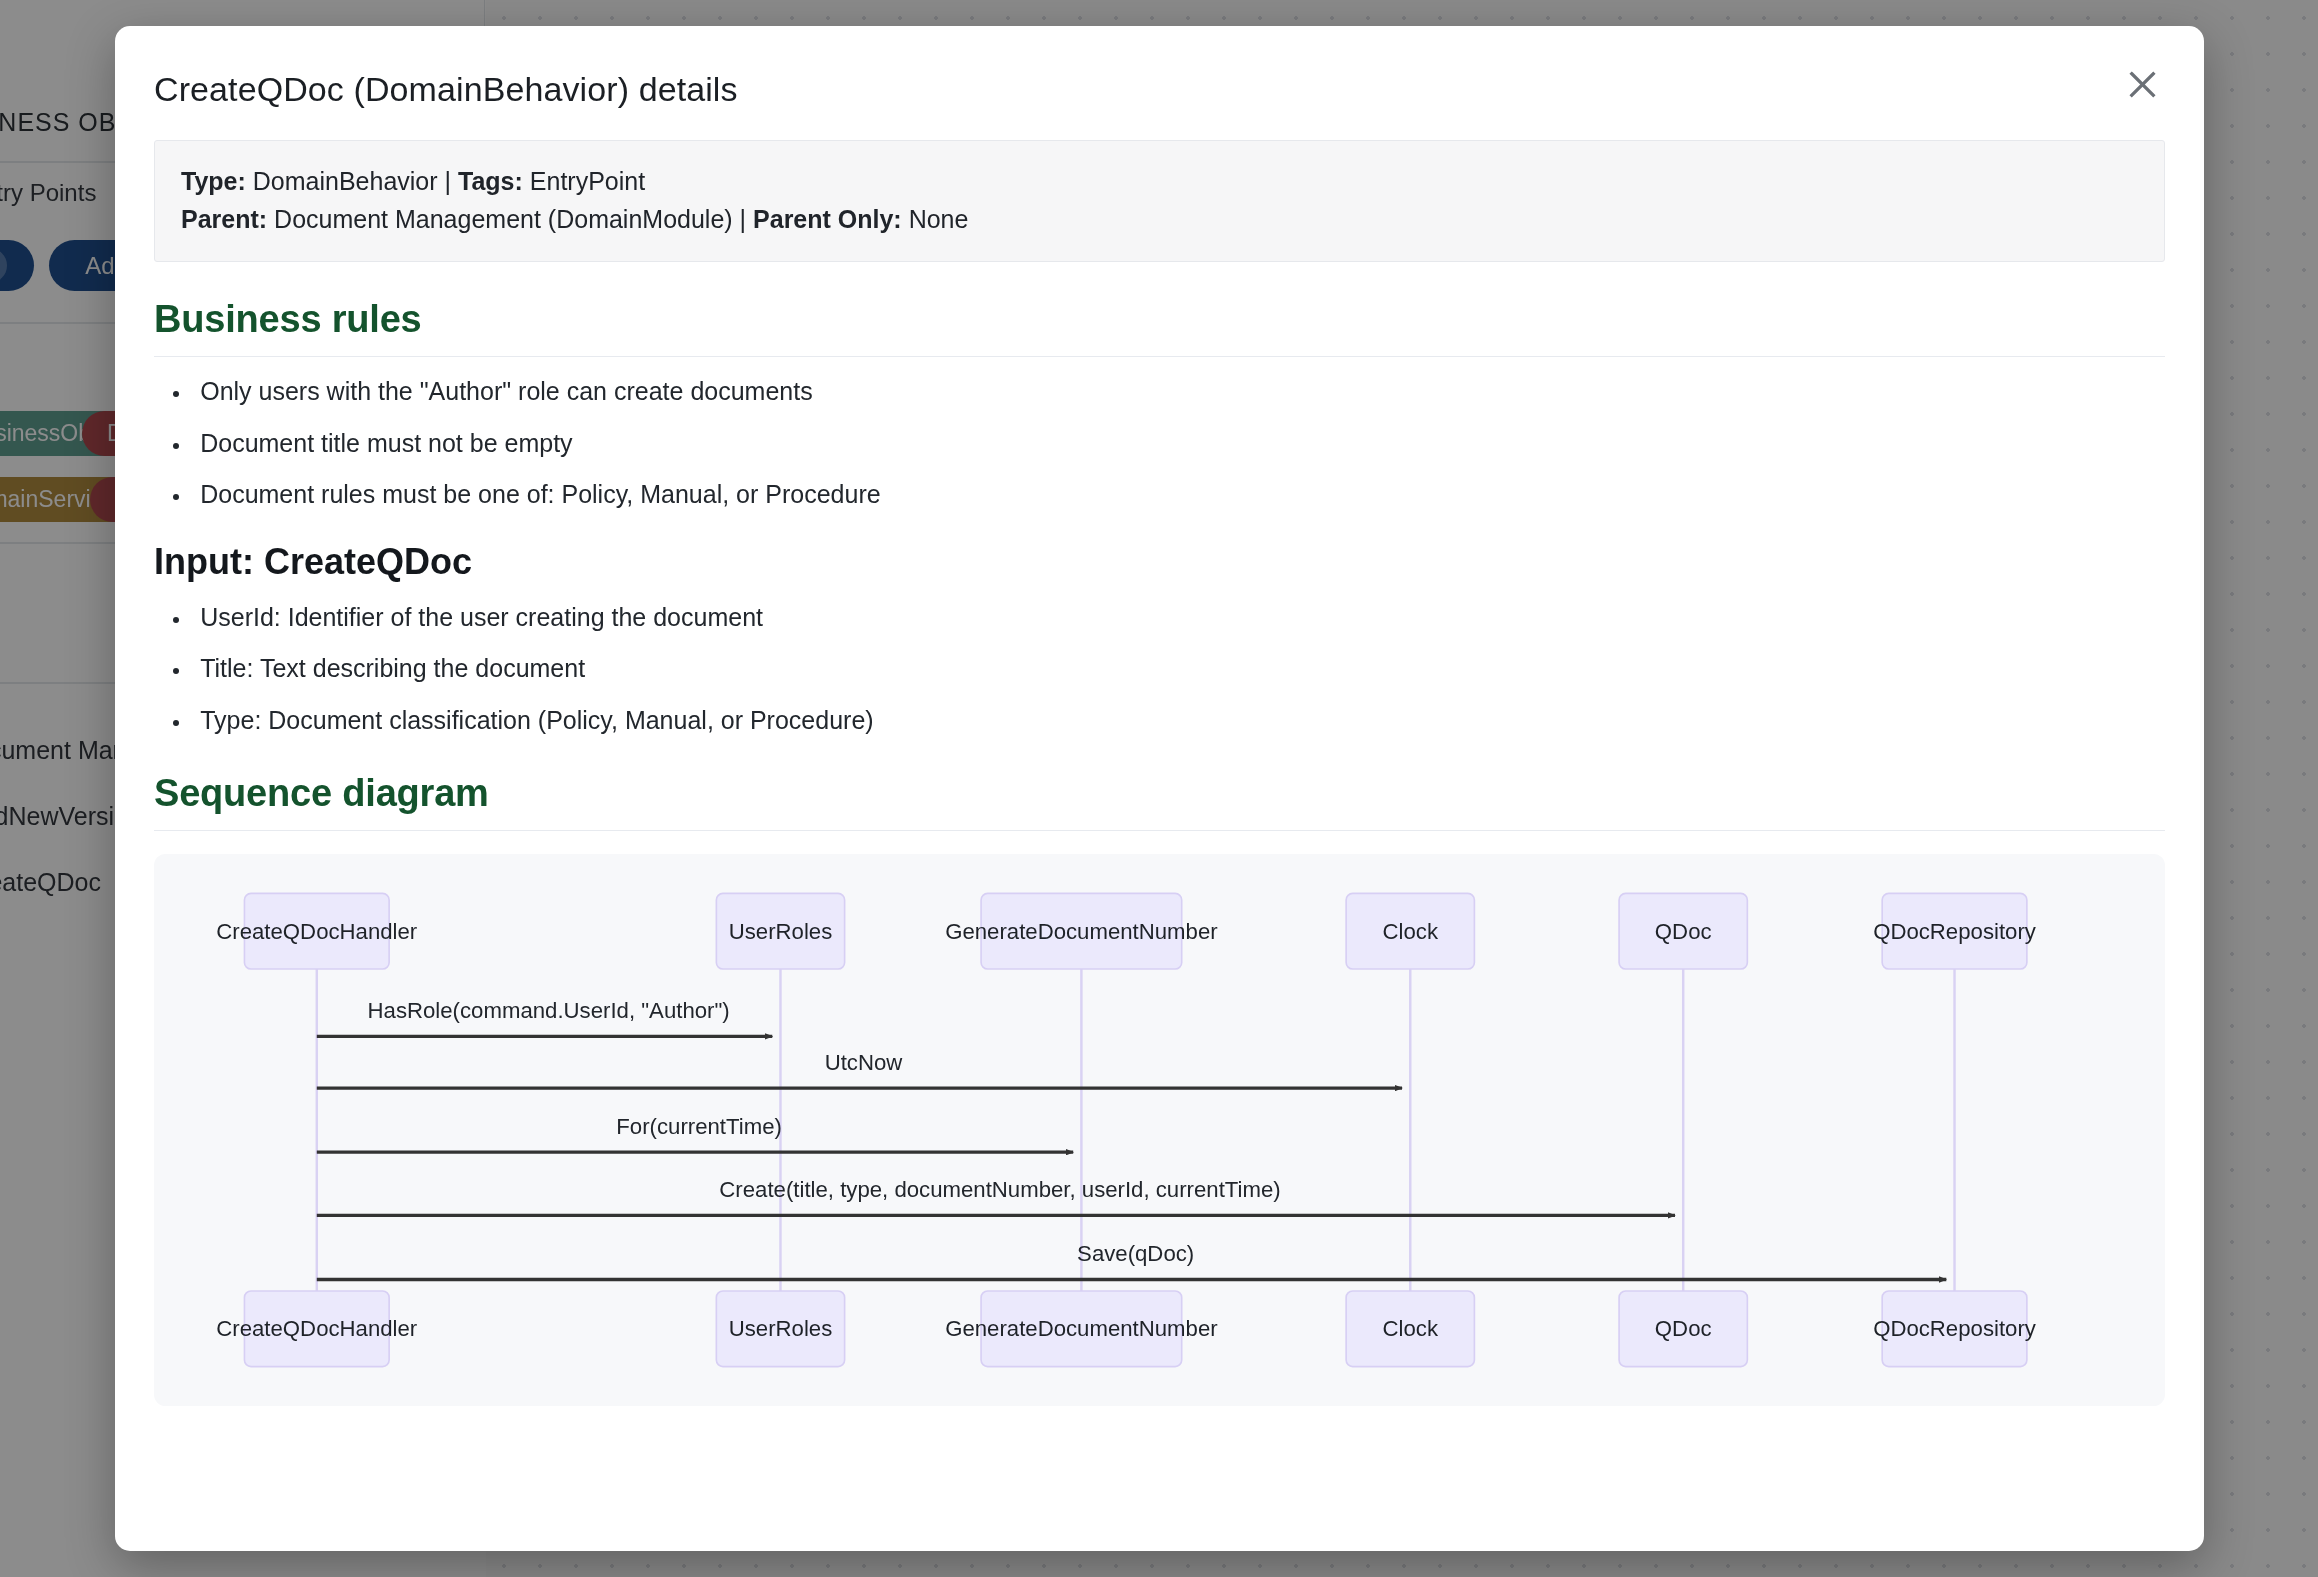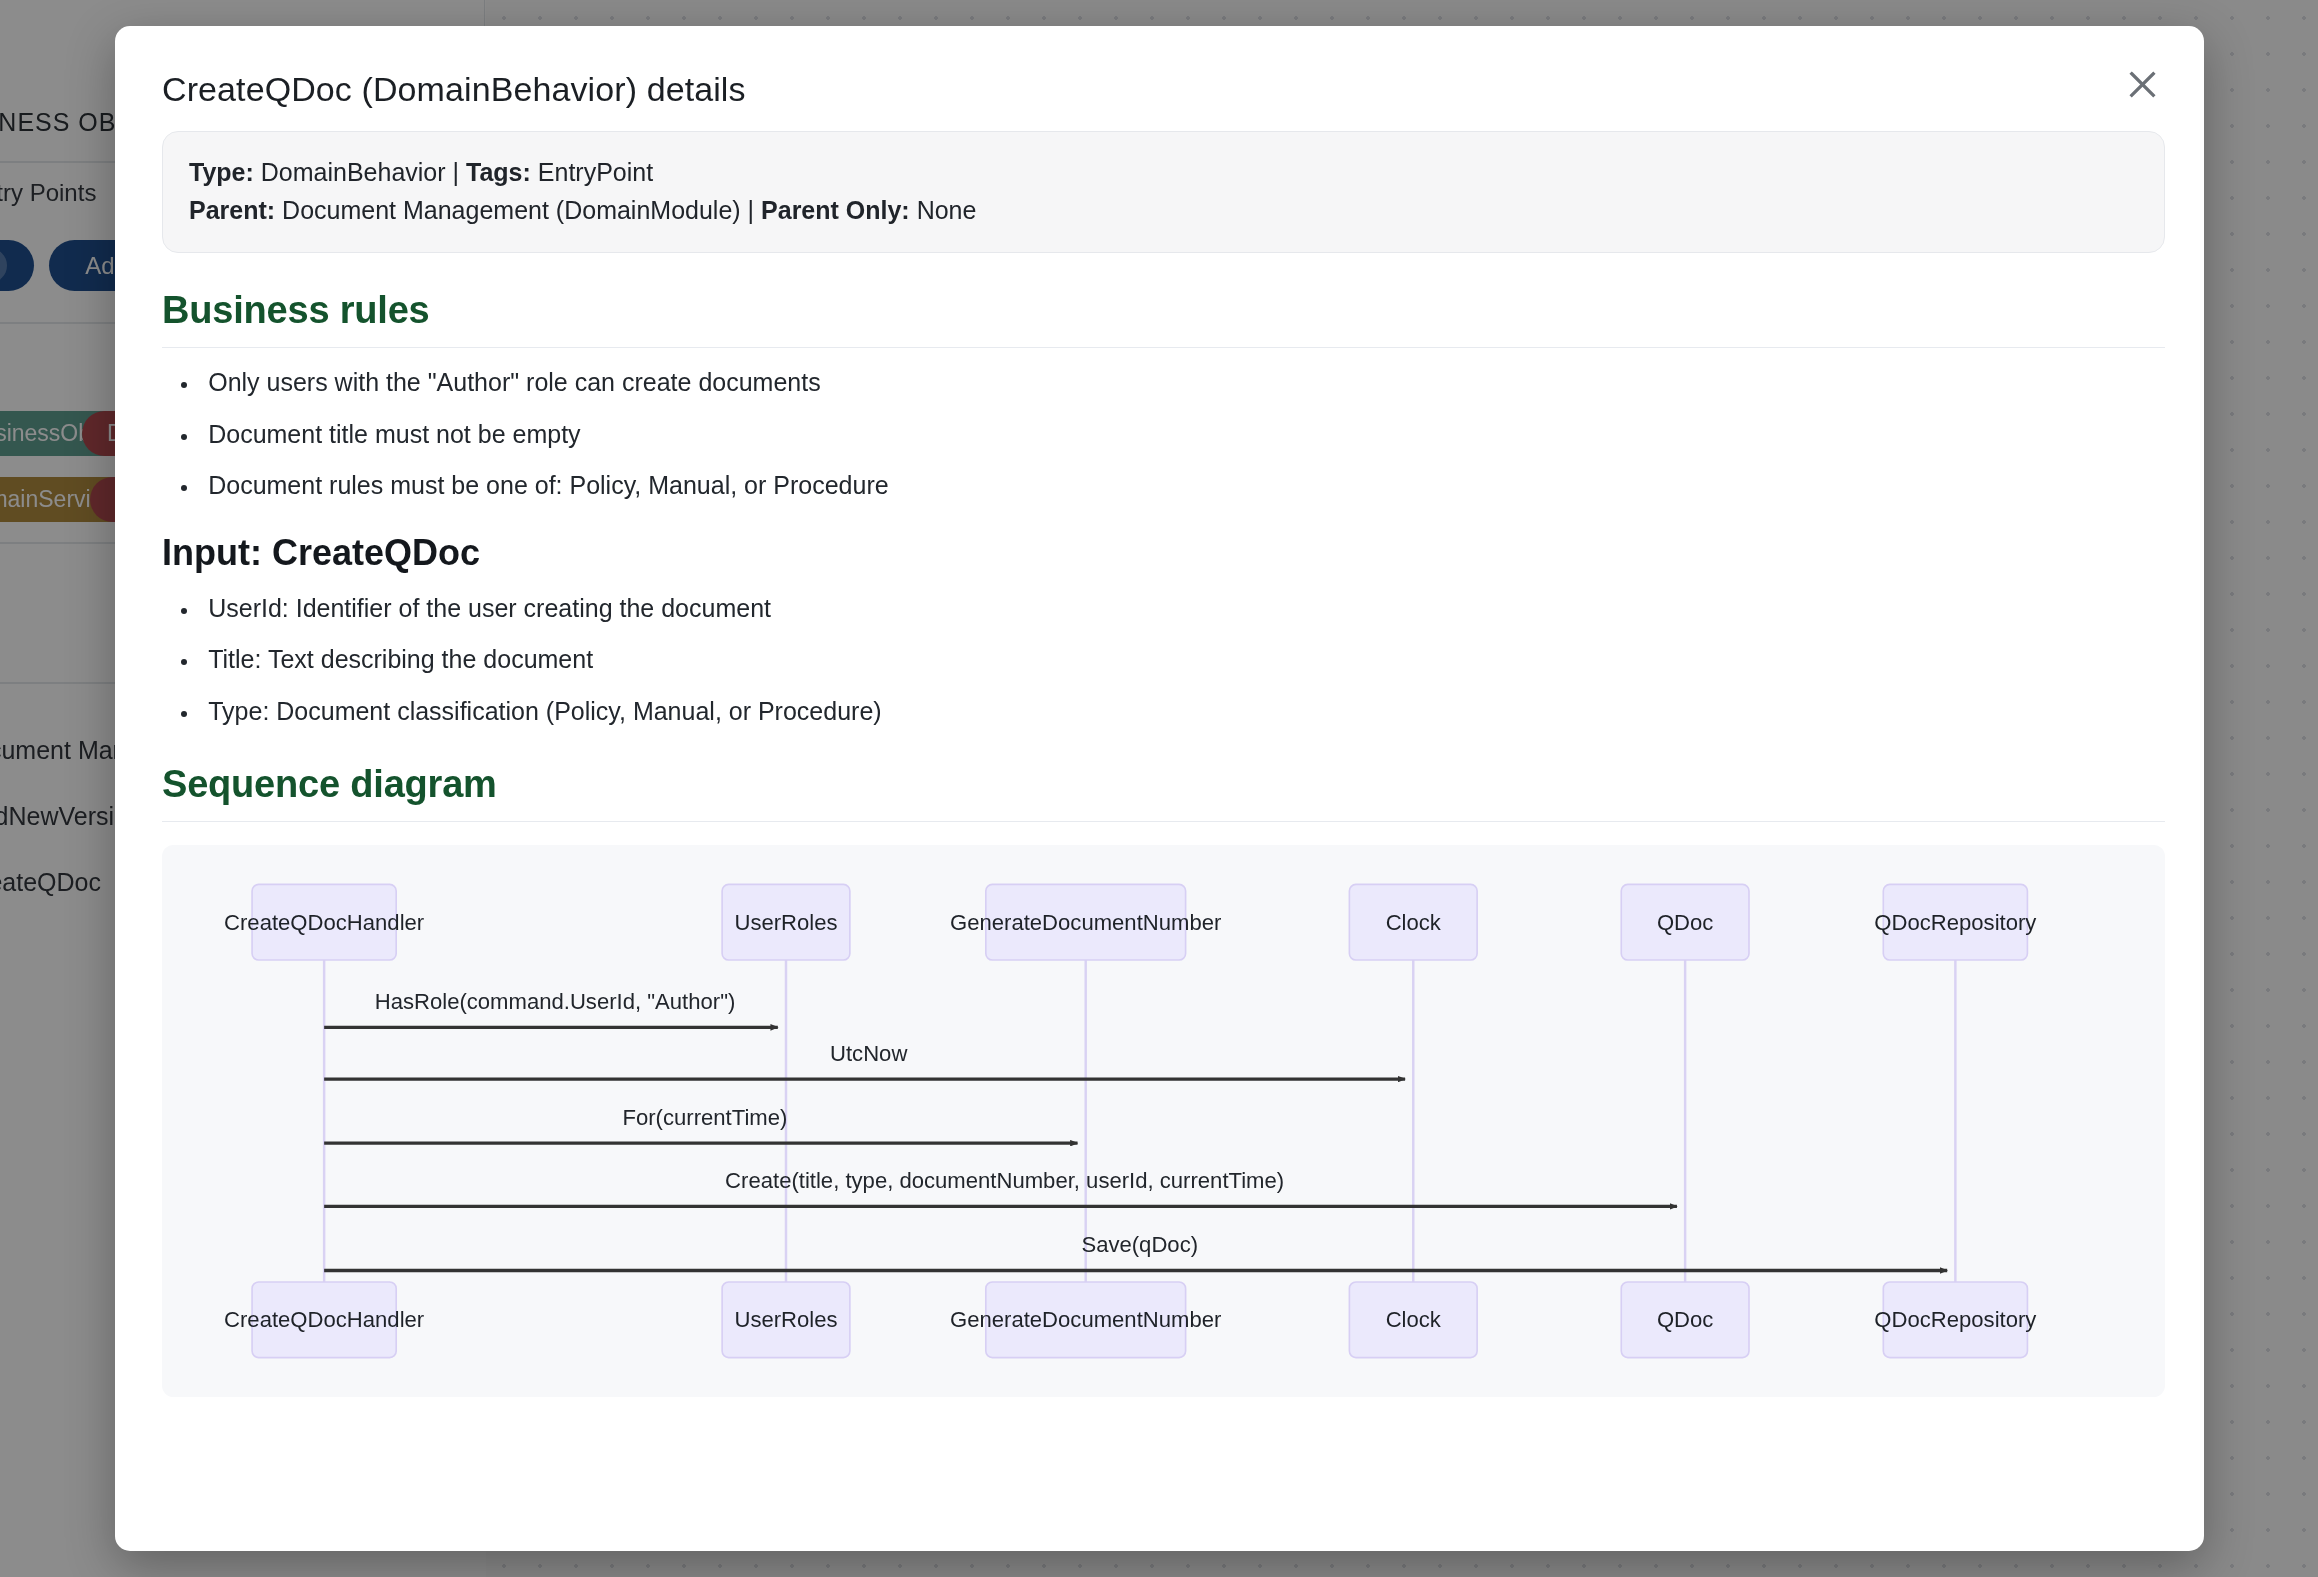--- a/index.html
+++ b/index.html
@@ -71,21 +71,20 @@
 
   
   #modal {
     position: absolute;
     left: 115px; top: 26px;
     width: 2089px; height: 1525px;
     background: #ffffff;
     border-radius: 15px;
     box-shadow: 0 15px 49px rgba(0,0,0,.30);
     overflow: hidden;
-    padding-left: 8px;
   }
   #modal-header {
     position: relative;
     padding: 46px 49px 0 39px;
     height: 92px;
   }
   #modal-title {
     font-size: 34px; font-weight: 400; color: #1b1f24;
     letter-spacing: 0.1px; line-height: 1;
   }
@@ -95,24 +94,24 @@
     display: flex; align-items: center; justify-content: center;
     cursor: pointer; background: none; border: none;
   }
   #close-btn svg { display: block; }
 
   #modal-body {
     padding: 0 39px 0 39px;
   }
 
   .meta-box {
-    margin-top: 13px;
+    margin-top: 22px;
     background: #f6f6f7;
     border: 0.8px solid #e6e8ec;
-    border-radius: 16px;
+    border-radius: 3px;
     padding: 21.4px 26px 23px 26px;
   }
   .meta-line {
     font-size: 25px; color: #20242a; line-height: 1.52; white-space: nowrap;
   }
   .meta-line b { font-weight: 700; }
 
   h2.section {
     font-size: 38px; font-weight: 700; color: #14532d;
     margin-top: 36px; letter-spacing: -0.2px;

